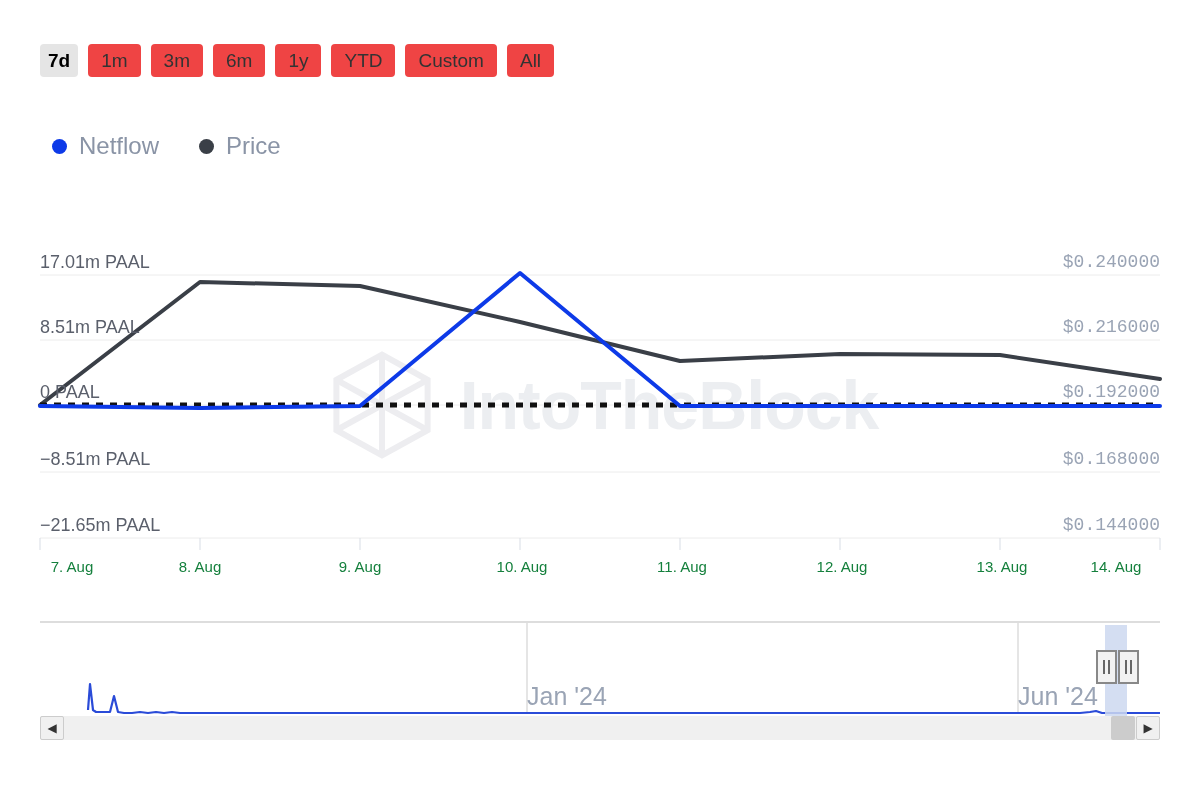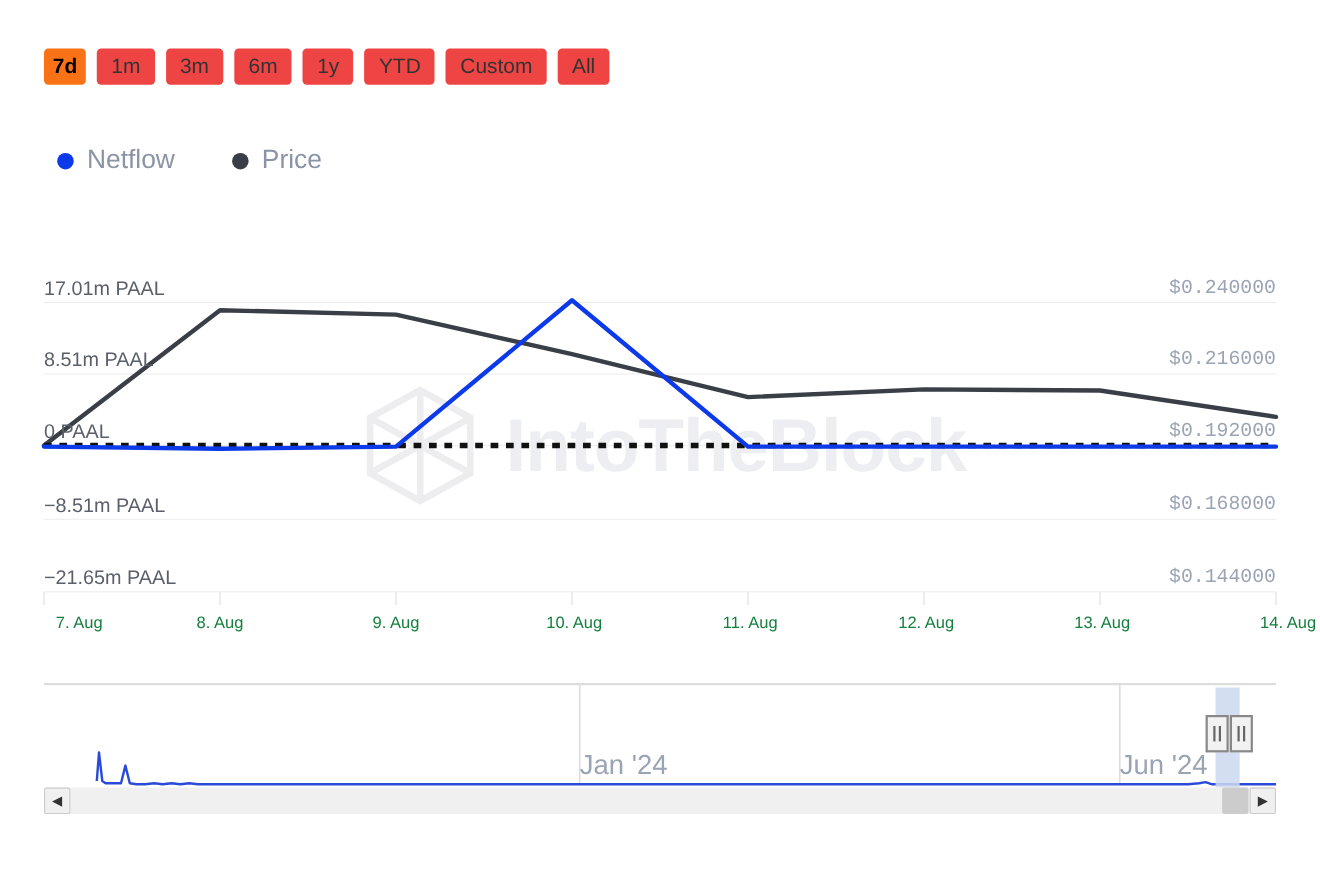--- a/index.html
+++ b/index.html
@@ -29,35 +29,35 @@
     border-radius: 4px;
     padding: 7px 13px;
     font-family: "Liberation Sans", sans-serif;
     font-size: 19px;
     color: #333333;
     line-height: 1;
     cursor: pointer;
     white-space: nowrap;
   }
   .range-btn.selected {
-    background: #f97316;
+    background: #e5e5e5;
     font-weight: bold;
     color: #000000;
     padding-left: 8px;
     padding-right: 8px;
   }
 
   
   #legend {
     position: absolute;
     left: 52px;
     top: 134px;
     display: flex;
     align-items: center;
-    gap: 52px;
+    gap: 40px;
   }
   .legend-item {
     display: flex;
     align-items: center;
     gap: 12px;
     cursor: pointer;
   }
   .legend-dot {
     width: 15px;
     height: 15px;
@@ -283,21 +283,21 @@
 <div class="axis-label-right" style="top:449px">$0.168000</div>
 <div class="axis-label-right" style="top:515px">$0.144000</div>
 
 <div class="x-label" style="left:72px">7. Aug</div>
 <div class="x-label" style="left:200px">8. Aug</div>
 <div class="x-label" style="left:360px">9. Aug</div>
 <div class="x-label" style="left:522px">10. Aug</div>
 <div class="x-label" style="left:682px">11. Aug</div>
 <div class="x-label" style="left:842px">12. Aug</div>
 <div class="x-label" style="left:1002px">13. Aug</div>
-<div class="x-label" style="left:1171px">14. Aug</div>
+<div class="x-label" style="left:1116px">14. Aug</div>
 
 <div id="navigator">
   <svg id="nav-series" width="1120" height="98">
     <line x1="0" y1="4" x2="1120" y2="4" stroke="#dddddd" stroke-width="2"></line>
     <line x1="487" y1="4" x2="487" y2="95" stroke="#dddddd" stroke-width="1.5"></line>
     <line x1="978" y1="4" x2="978" y2="95" stroke="#dddddd" stroke-width="1.5"></line>
     <polyline fill="none" stroke="#2a4bd8" stroke-width="2.2" stroke-linejoin="round" points="48,92 50,66 53,92 56,94 60,94 66,94 70,94 74,78 78,94 84,95 92,95 100,94 108,95 116,94 124,95 132,94 140,95 148,95 156,95 164,95 172,95 180,95 190,95 200,95 210,95 220,95 230,95 240,95 250,95 260,95 270,95 280,95 290,95 300,95 310,95 320,95 330,95 340,95 350,95 360,95 370,95 380,95 390,95 400,95 410,95 420,95 430,95 440,95 450,95 460,95 470,95 480,95 490,95 500,95 510,95 520,95 530,95 540,95 550,95 560,95 570,95 580,95 590,95 600,95 610,95 620,95 630,95 640,95 650,95 660,95 670,95 680,95 690,95 700,95 710,95 720,95 730,95 740,95 750,95 760,95 770,95 780,95 790,95 800,95 810,95 820,95 830,95 840,95 850,95 860,95 870,95 880,95 890,95 900,95 910,95 920,95 930,95 940,95 950,95 960,95 970,95 980,95 990,95 1000,95 1010,95 1020,95 1030,95 1040,95 1050,94 1056,93 1062,95 1070,95 1080,95 1090,95 1100,95 1110,95 1120,95"></polyline>
   </svg>
 </div>
 <div class="nav-label" style="left:527px">Jan '24</div>

